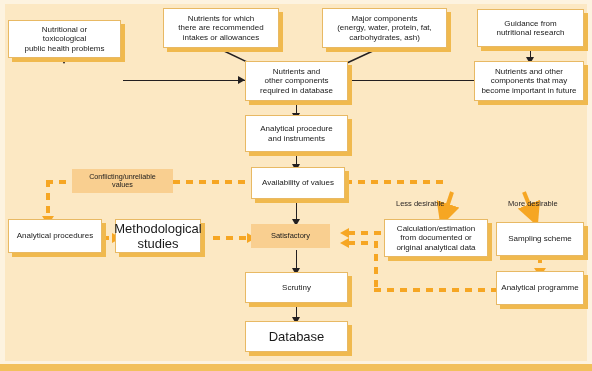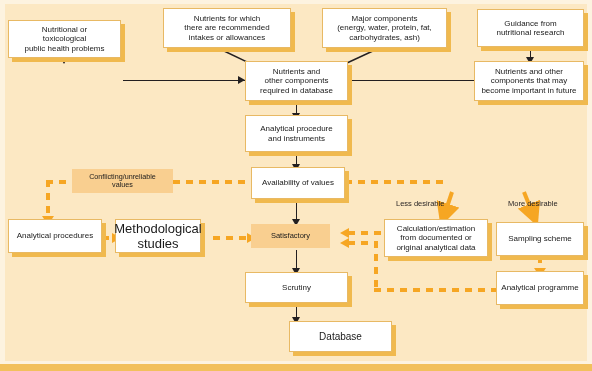--- a/index.html
+++ b/index.html
@@ -242,21 +242,21 @@
   </svg>
 
   <div class="edge-label" style="left:396px; top:199px; font-size:7.5px;">Less desirable</div>
   <div class="edge-label" style="left:508px; top:199px; font-size:7.5px;">More desirable</div>
 
   <div class="node box-white" style="left:8px; top:20px; width:113px; height:38px; font-size:8px;">
     <span class="lbl">Nutritional or<br>toxicological<br>public health problems</span>
   </div>
 
 
-  <div class="node box-white" style="left:163px; top:8px; width:128px; height:40px; font-size:8px;">
+  <div class="node box-white" style="left:163px; top:8px; width:116px; height:40px; font-size:8px;">
     <span class="lbl">Nutrients for which<br>there are recommended<br>intakes or allowances</span>
   </div>
 
   <div class="node box-white" style="left:322px; top:8px; width:125px; height:40px; font-size:8px;">
     <span class="lbl">Major components<br>(energy, water, protein, fat,<br>carbohydrates, ash)</span>
   </div>
 
   <div class="node box-white" style="left:477px; top:9px; width:107px; height:38px; font-size:8px;">
     <span class="lbl">Guidance from<br>nutritional research</span>
   </div>
@@ -303,17 +303,17 @@
   </div>
 
   <div class="node box-white" style="left:496px; top:271px; width:88px; height:34px; font-size:8px;">
     <span class="lbl">Analytical programme</span>
   </div>
 
   <div class="node box-white" style="left:245px; top:272px; width:103px; height:31px; font-size:8px;">
     <span class="lbl">Scrutiny</span>
   </div>
 
-  <div class="node box-white" style="left:245px; top:321px; width:103px; height:31px; font-size:10px;margin-left:44px;">
+  <div class="node box-white" style="left:245px; top:321px; width:103px; height:31px; font-size:13px;">
     <span class="lbl">Database</span>
   </div>
 
 </div>
 
 </body></html>

